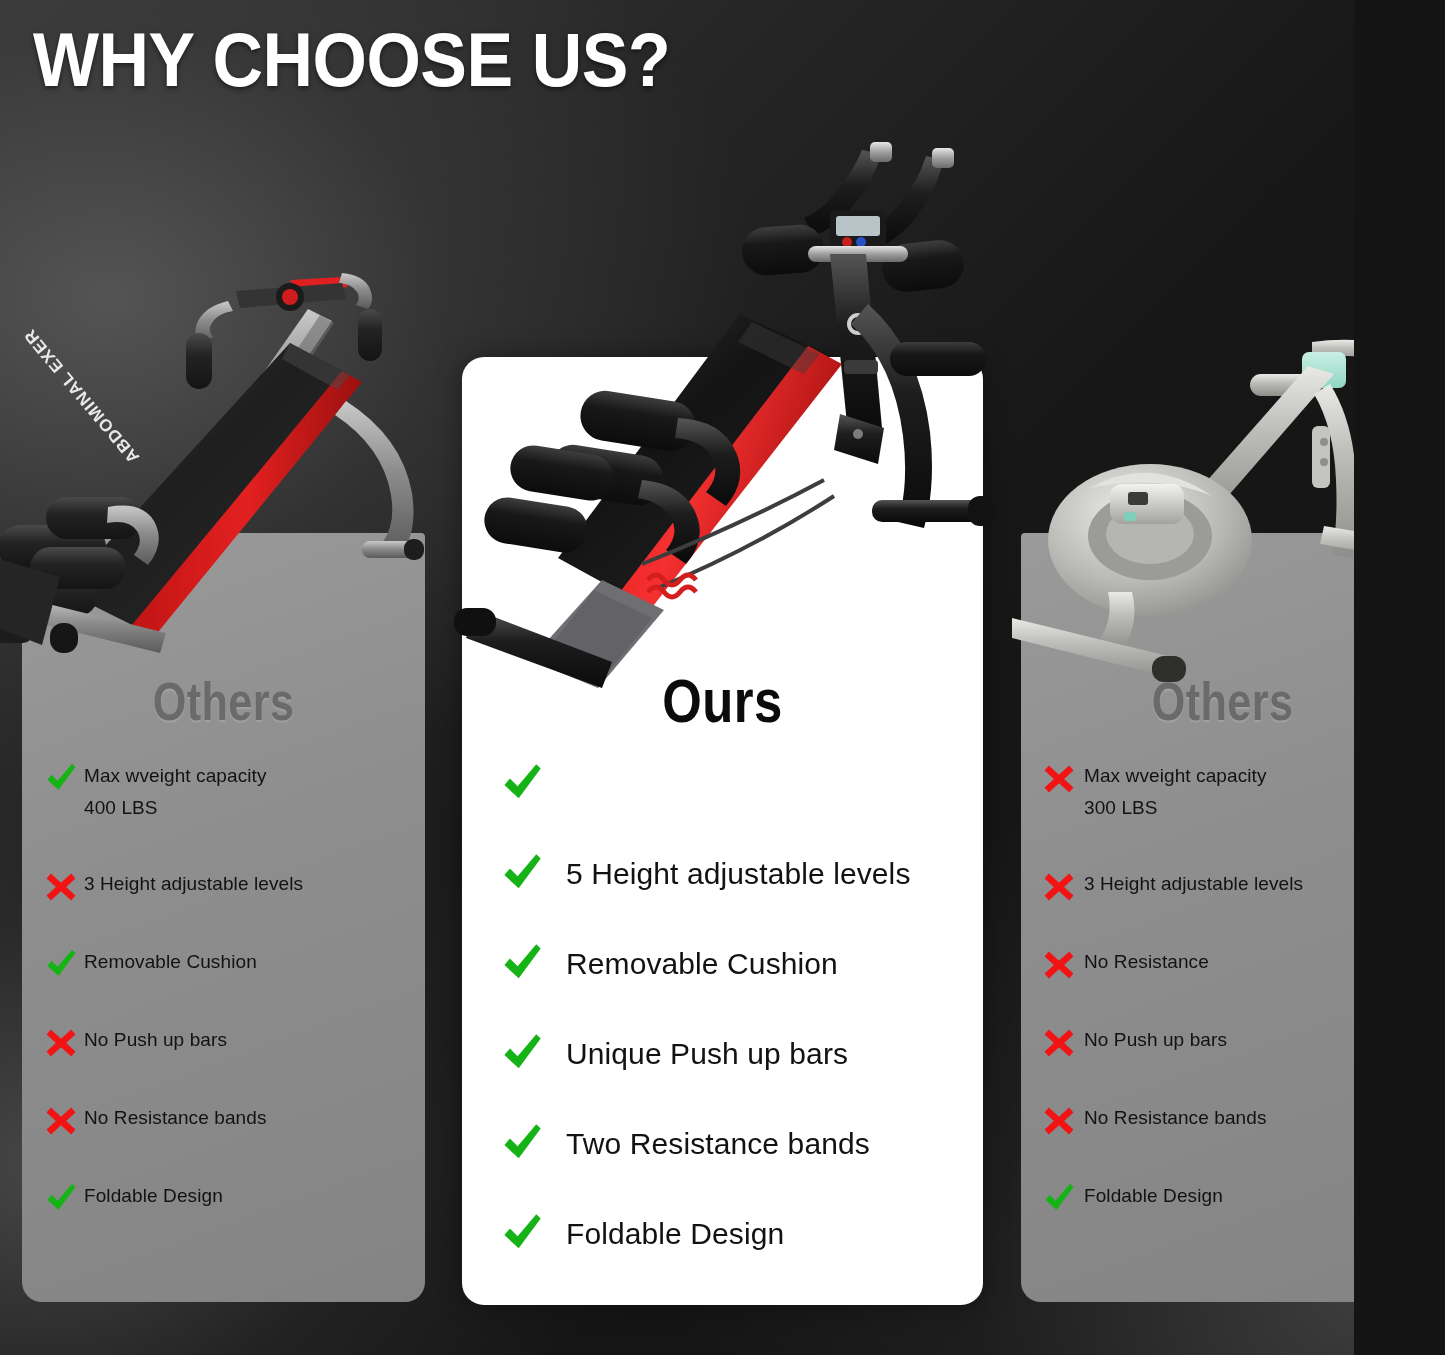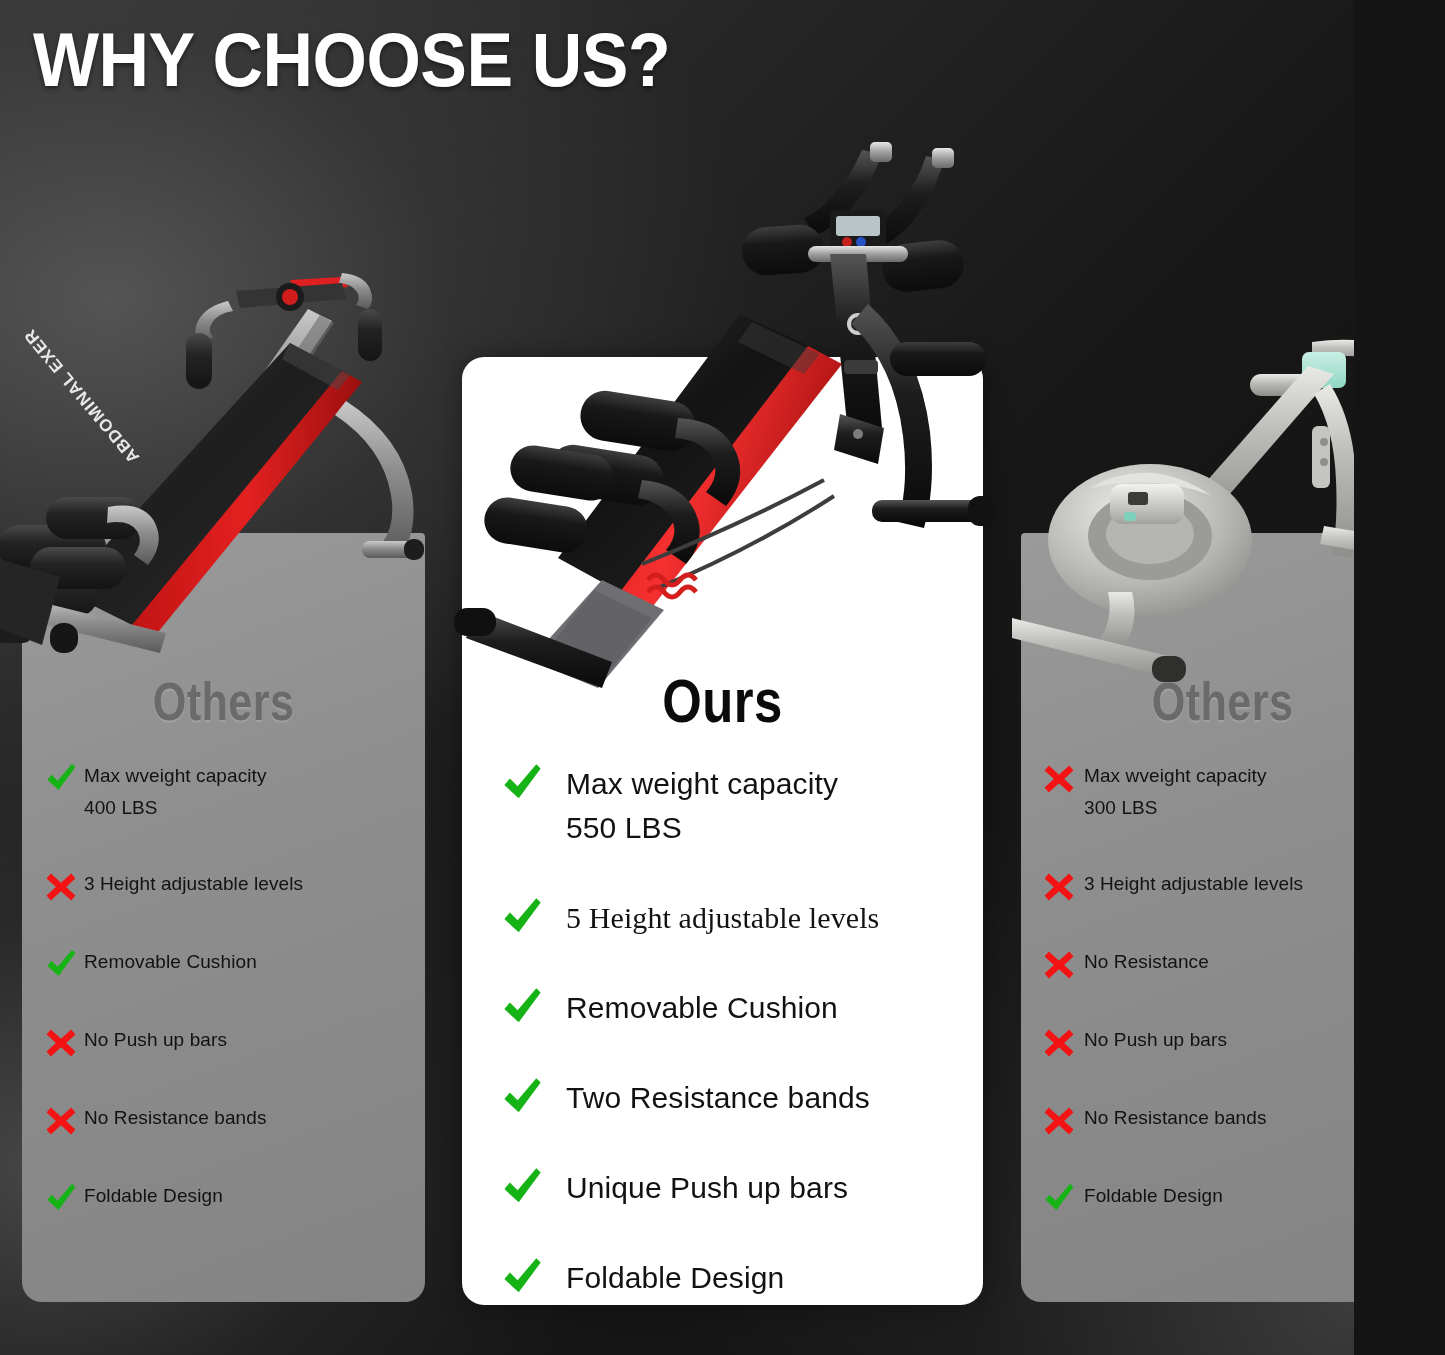--- a/index.html
+++ b/index.html
@@ -353,54 +353,52 @@
     </div>
   </div>
 
   <div class="features feat-center">
     <div class="feat">
       <span class="mark">
         <svg viewBox="0 0 40 40" width="100%" height="100%">
             <path d="M4 21 L9 15 L16 22 L33 2 L37 6 L17 33 Z" fill="#16b316"></path>
           </svg>
       </span>
-      <span class="txt" style="white-space:pre-line;">Max weight capacity
-550 LBS</span>
-    </div>
-    <div class="feat">
-      <span class="mark">
-        <svg viewBox="0 0 40 40" width="100%" height="100%">
-            <path d="M4 21 L9 15 L16 22 L33 2 L37 6 L17 33 Z" fill="#16b316"></path>
-          </svg>
-      </span>
-      <span class="txt" style="white-space:pre-line;font-family:Liberation Serif, serif;">5 Height adjustable levels</span>
+    </div>
+    <div class="feat">
+      <span class="mark">
+        <svg viewBox="0 0 40 40" width="100%" height="100%">
+            <path d="M4 21 L9 15 L16 22 L33 2 L37 6 L17 33 Z" fill="#16b316"></path>
+          </svg>
+      </span>
+      <span class="txt" style="white-space:pre-line;">5 Height adjustable levels</span>
     </div>
     <div class="feat">
       <span class="mark">
         <svg viewBox="0 0 40 40" width="100%" height="100%">
             <path d="M4 21 L9 15 L16 22 L33 2 L37 6 L17 33 Z" fill="#16b316"></path>
           </svg>
       </span>
       <span class="txt" style="white-space:pre-line;">Removable Cushion</span>
     </div>
     <div class="feat">
       <span class="mark">
         <svg viewBox="0 0 40 40" width="100%" height="100%">
             <path d="M4 21 L9 15 L16 22 L33 2 L37 6 L17 33 Z" fill="#16b316"></path>
           </svg>
       </span>
+      <span class="txt" style="white-space:pre-line;">Unique Push up bars</span>
+    </div>
+    <div class="feat">
+      <span class="mark">
+        <svg viewBox="0 0 40 40" width="100%" height="100%">
+            <path d="M4 21 L9 15 L16 22 L33 2 L37 6 L17 33 Z" fill="#16b316"></path>
+          </svg>
+      </span>
       <span class="txt" style="white-space:pre-line;">Two Resistance bands</span>
-    </div>
-    <div class="feat">
-      <span class="mark">
-        <svg viewBox="0 0 40 40" width="100%" height="100%">
-            <path d="M4 21 L9 15 L16 22 L33 2 L37 6 L17 33 Z" fill="#16b316"></path>
-          </svg>
-      </span>
-      <span class="txt" style="white-space:pre-line;">Unique Push up bars</span>
     </div>
     <div class="feat">
       <span class="mark">
         <svg viewBox="0 0 40 40" width="100%" height="100%">
             <path d="M4 21 L9 15 L16 22 L33 2 L37 6 L17 33 Z" fill="#16b316"></path>
           </svg>
       </span>
       <span class="txt" style="white-space:pre-line;">Foldable Design</span>
     </div>
   </div>

